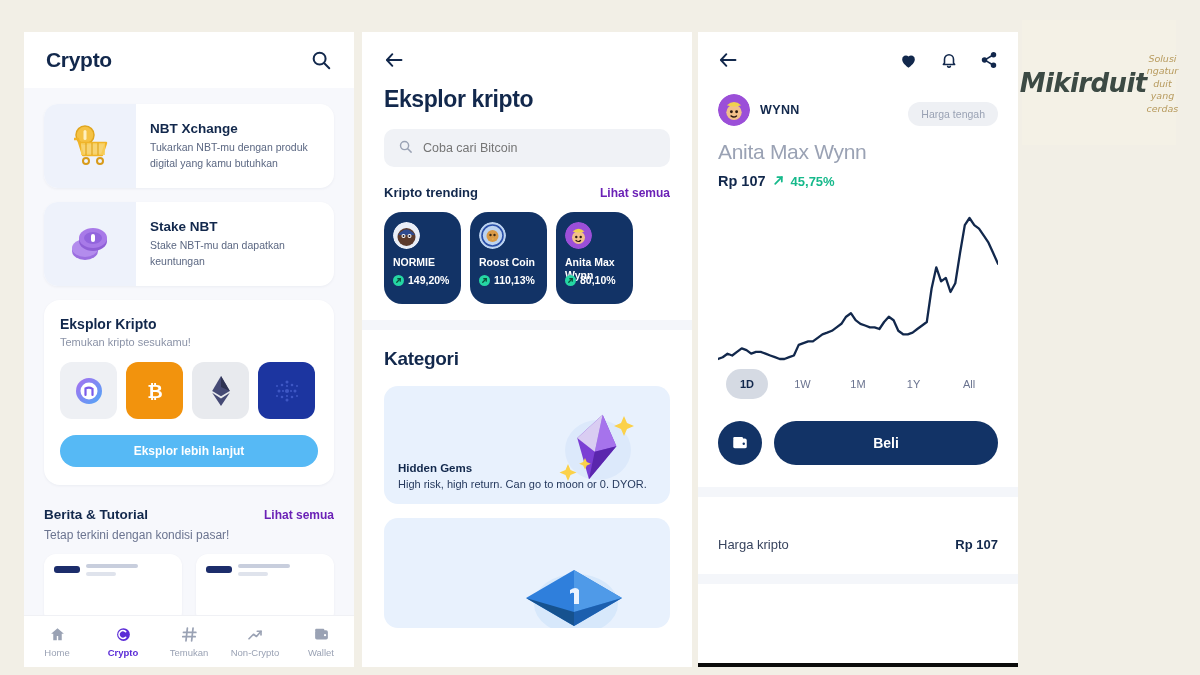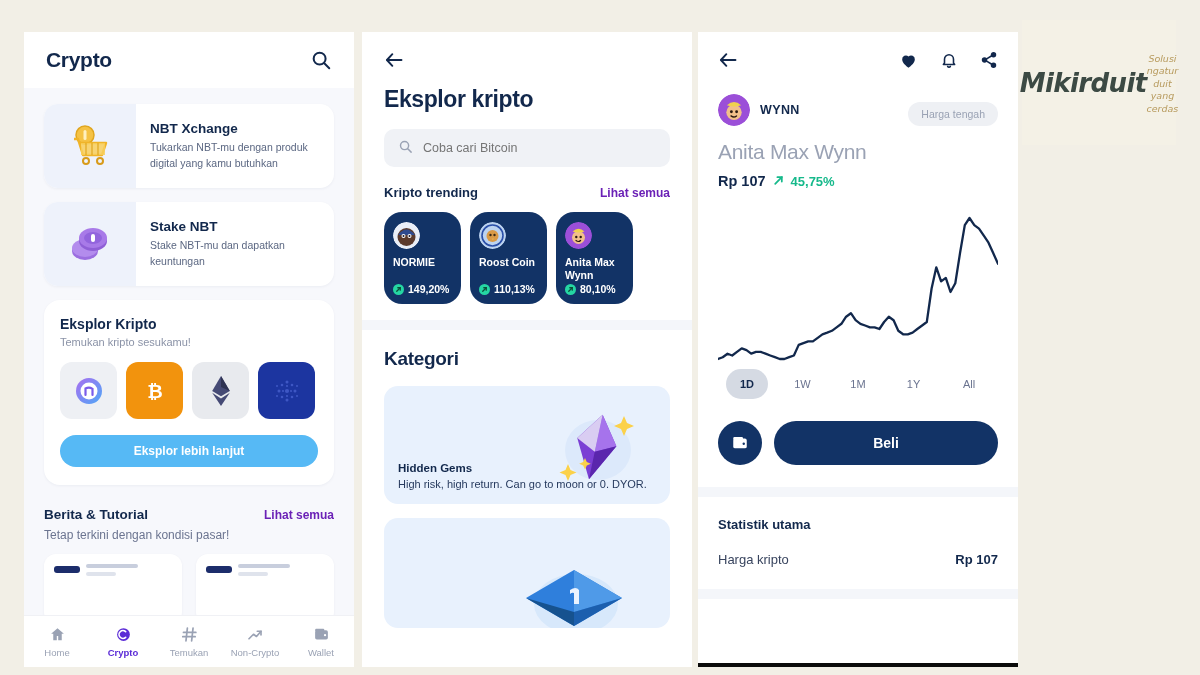--- a/index.html
+++ b/index.html
@@ -98,21 +98,21 @@
   .sec-head { display:flex; justify-content:space-between; align-items:center; margin-top:18px; }
   .sec-title { font-size: 13px; font-weight: 700; color:#12284c; }
   .sec-all { font-size: 12px; font-weight:700; color:#6b21b6; cursor:pointer;}
   .trend-row { display:flex; gap:9px; margin-top:12px; padding-bottom: 16px; overflow:hidden; }
   .trend-card {
     width: 77px; height: 92px; background:#123366; border-radius:18px; flex:none;
     padding: 10px 9px; color:#fff; position: relative;
   }
   .tc-avatar { width:27px; height:27px; border-radius:50%; overflow:hidden; margin-bottom:7px; }
   .tc-name { font-size: 10.5px; font-weight:700; line-height:1.22; }
-  .tc-pct { position:absolute; bottom:9px; left:9px; display:flex; align-items:center; gap:4px; font-size:10.5px; font-weight:700;}
+  .tc-pct { position:absolute; bottom:18px; left:9px; display:flex; align-items:center; gap:4px; font-size:10.5px; font-weight:700;}
   .tc-dot { width:11px; height:11px; border-radius:50%; background:#25d6a3; display:flex; align-items:center;justify-content:center;}
   .p2-divider { height: 10px; background: #f4f6fa; }
   .p2-kat { padding: 18px 22px 16px 22px; background:#fff; }
   .kat-title { font-size: 19px; font-weight:700; color:#12284c; letter-spacing:-0.3px;}
   .kat-card {
     margin-top: 16px; background:#e8f1fd; border-radius:14px; height:118px;
     position:relative; overflow:hidden; padding: 0 14px;
   }
   .kat-card .kat-txt { position:absolute; left:14px; bottom:12px; right: 14px; }
   .kat-name { font-size: 11.5px; font-weight:700; color:#12284c; margin-bottom:3px; }
@@ -572,21 +572,20 @@
                 <circle cx="17" cy="13" r="1.6" fill="#123366"></circle>
               </svg>
           </div>
           <button class="buy-btn">Beli</button>
         </div>
       </div>
 
       <div class="p3-sep"></div>
 
       <div class="stat-sec">
-        <div class="stat-title">Statistik utama</div>
         <div class="stat-row">
           <div class="stat-label">Harga kripto</div>
           <div class="stat-val">Rp 107</div>
         </div>
       </div>
 
       <div class="p3-sep"></div>
       <div class="home-bar"></div>
     </div>
   </div>

